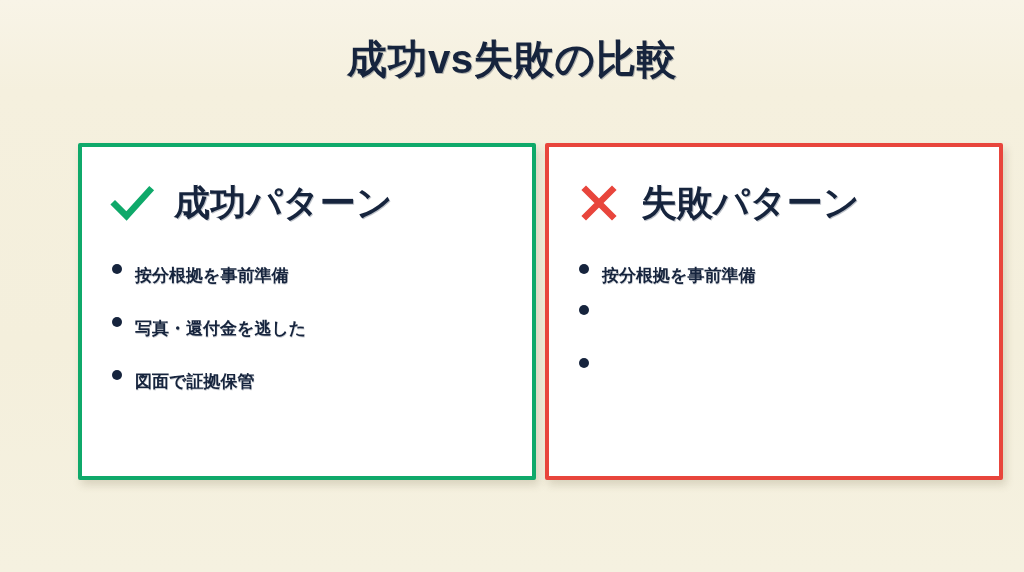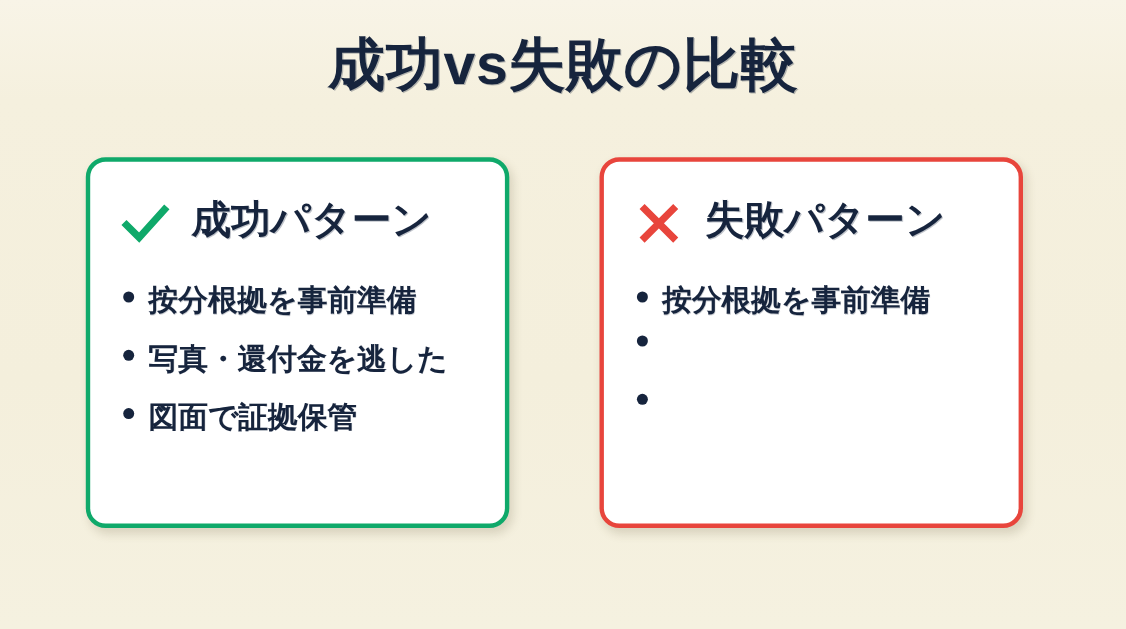--- a/index.html
+++ b/index.html
@@ -24,41 +24,40 @@
       linear-gradient(180deg, #f8f4e7 0%, #f5f0de 16%, #f4efdc 60%, #f5f1e0 100%);
   }
 
   
   #slide-title {
     position: absolute;
     top: 33px;
     left: 0;
     width: 1024px;
     text-align: center;
-    font-size: 52px;
+    font-size: 40px;
     font-weight: bold;
     line-height: 52px;
     letter-spacing: 0.5px;
     color: #16243d;
     text-shadow: 1px 1px 0 rgba(22, 36, 61, 0.30);
     white-space: nowrap;
   }
 
   
   .card {
     position: absolute;
     top: 143px;
-    width: 385px;
+    width: 458px;
     height: 337px;
     box-sizing: border-box;
     background: #ffffff;
-    border-radius: 18px;
+    border-radius: 2px;
     border: 4px solid #cccccc;
     box-shadow: 3px 5px 9px rgba(90, 80, 45, 0.18);
-    font-family: Liberation Mono, monospace;
   }
   #card-success {
     left: 78px;
     border-color: #0fa96a;
   }
   #card-failure {
     left: 545px;
     border-color: #e8453c;
   }
 
@@ -96,21 +95,21 @@
     right: 16px;
     margin: 0;
     padding: 0;
     list-style: none;
   }
   .card-list li {
     display: flex;
     align-items: baseline;
     gap: 13px;
     height: 53px;
-    font-size: 27px;
+    font-size: 17px;
     font-weight: bold;
     line-height: 34px;
     color: #16243d;
     text-shadow: 0.5px 0.5px 0 rgba(22, 36, 61, 0.22);
     white-space: nowrap;
   }
   .bullet {
     flex: 0 0 auto;
     width: 10px;
     height: 10px;

